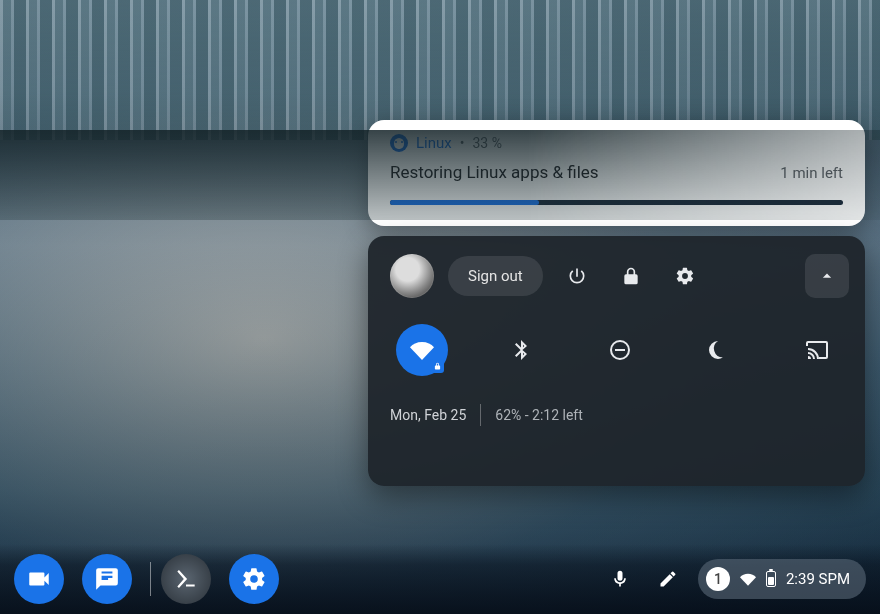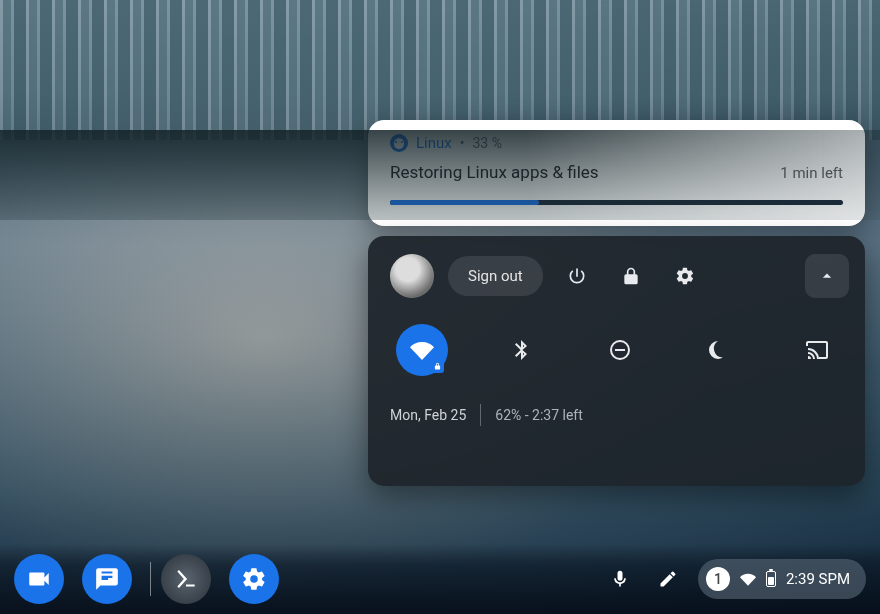--- a/index.html
+++ b/index.html
@@ -209,21 +209,21 @@
     <div class="toggle">
       <svg viewBox="0 0 24 24">
           <path d="M3 14v2a5 5 0 0 1 5 5h2a7 7 0 0 0-7-7zm0-4v2a9 9 0 0 1 9 9h2A11 11 0 0 0 3 10zm0 8v3h3a3 3 0 0 0-3-3zM21 3H3a2 2 0 0 0-2 2v3h2V5h18v14h-7v2h7a2 2 0 0 0 2-2V5a2 2 0 0 0-2-2z"></path>
         </svg>
     </div>
   </div>
 
   <div class="row3">
     <span>Mon, Feb 25</span>
     <span class="sep"></span>
-    <span class="bat">62% - 2:37 left</span>
+    <span class="bat">62% - 2:12 left</span>
   </div>
 </div>
 
 <div class="shelf">
   <div class="appicon c-blue">
     <svg viewBox="0 0 24 24">
         <path d="M17 10.5V7a1 1 0 0 0-1-1H4a1 1 0 0 0-1 1v10a1 1 0 0 0 1 1h12a1 1 0 0 0 1-1v-3.5l4 4v-11z"></path>
       </svg>
   </div>
   <div class="appicon c-blue">

